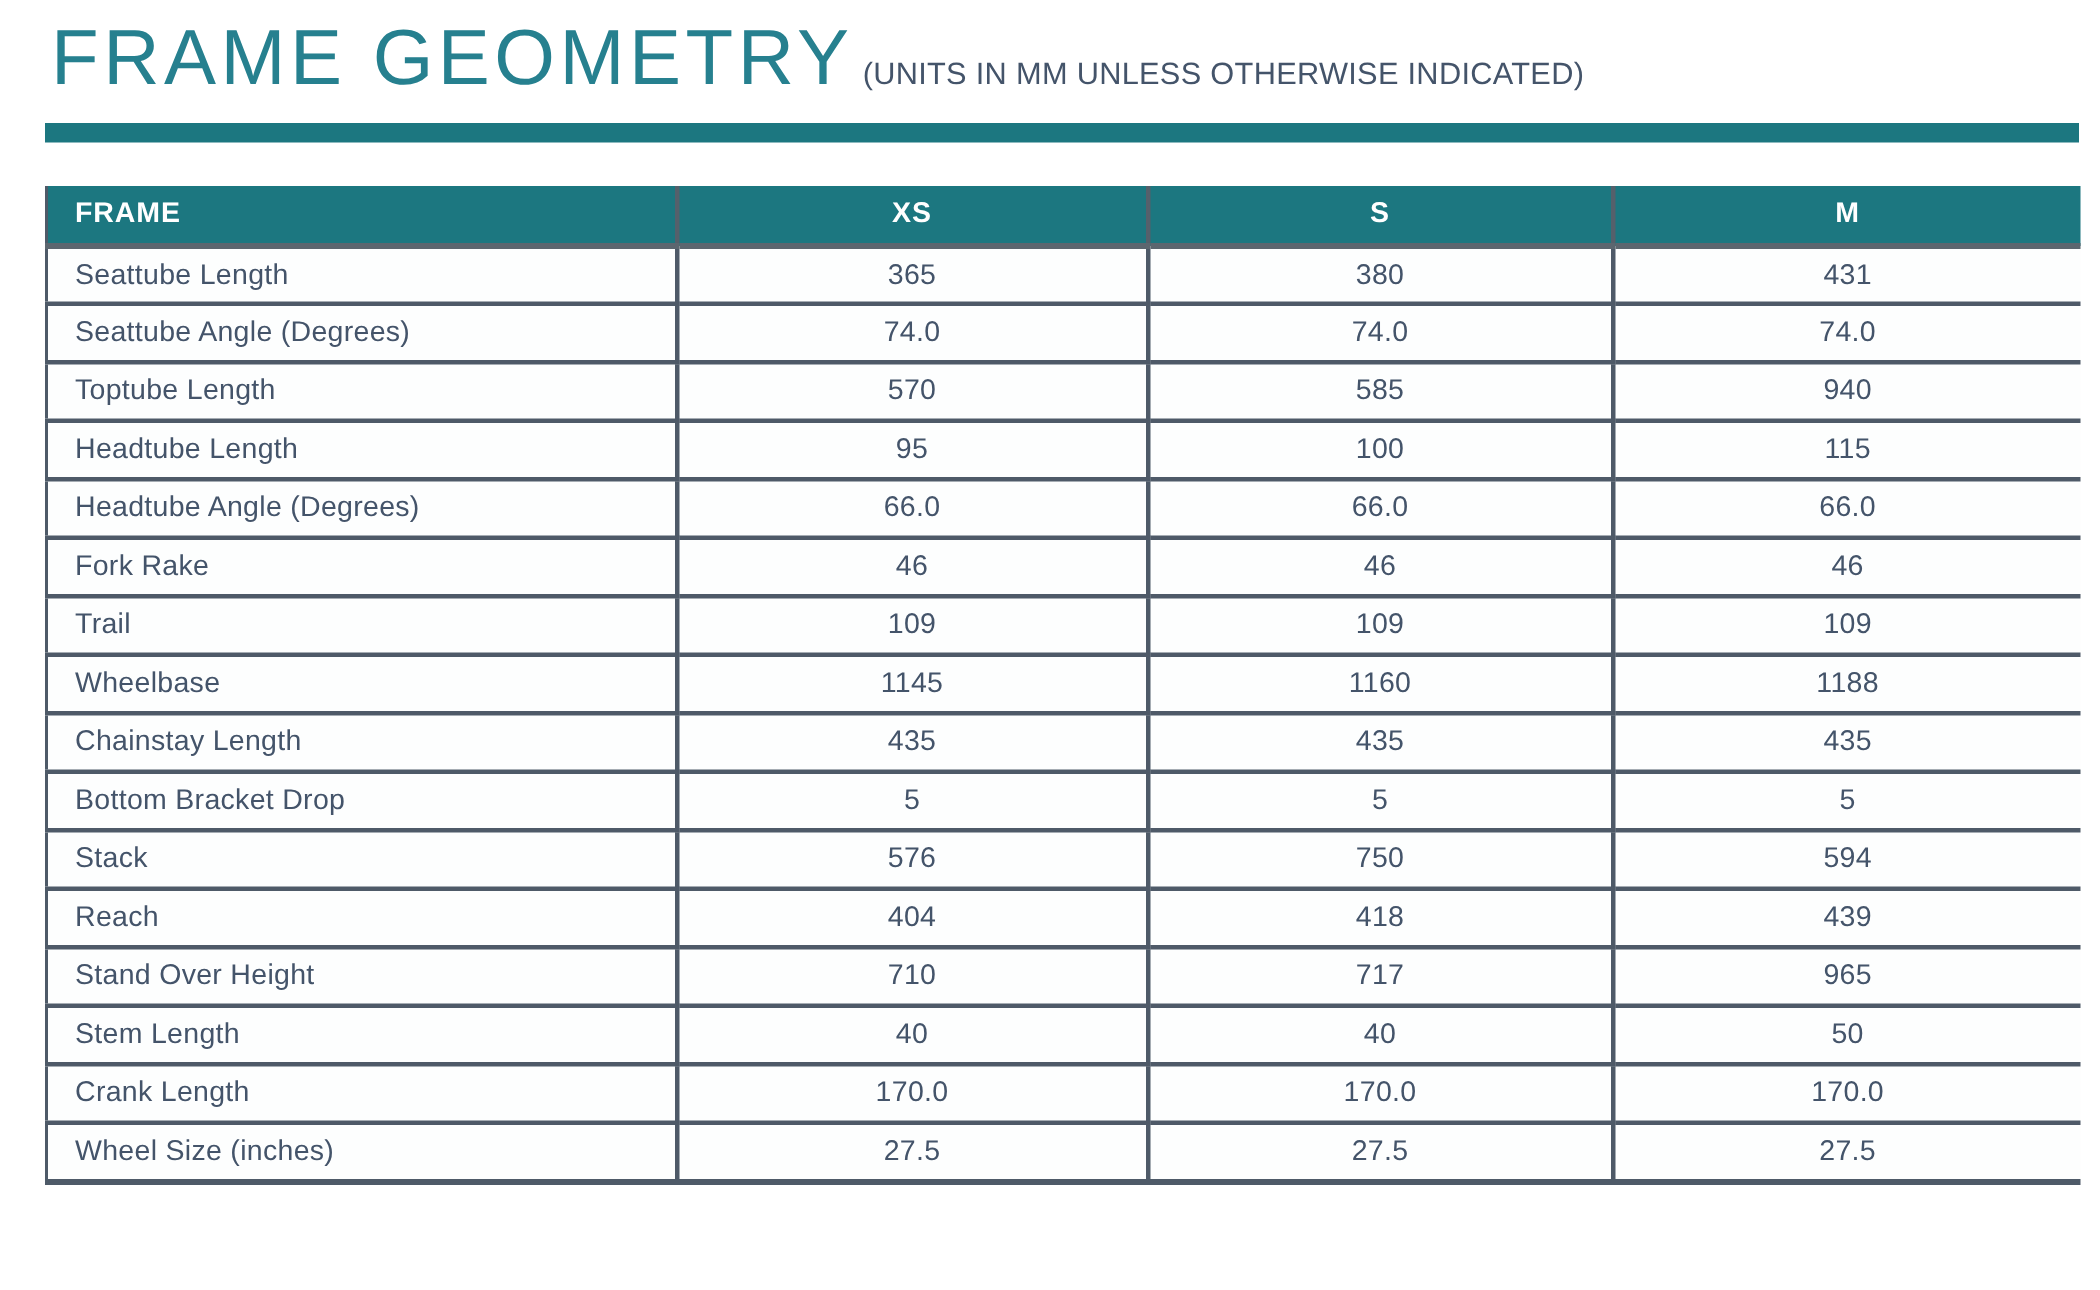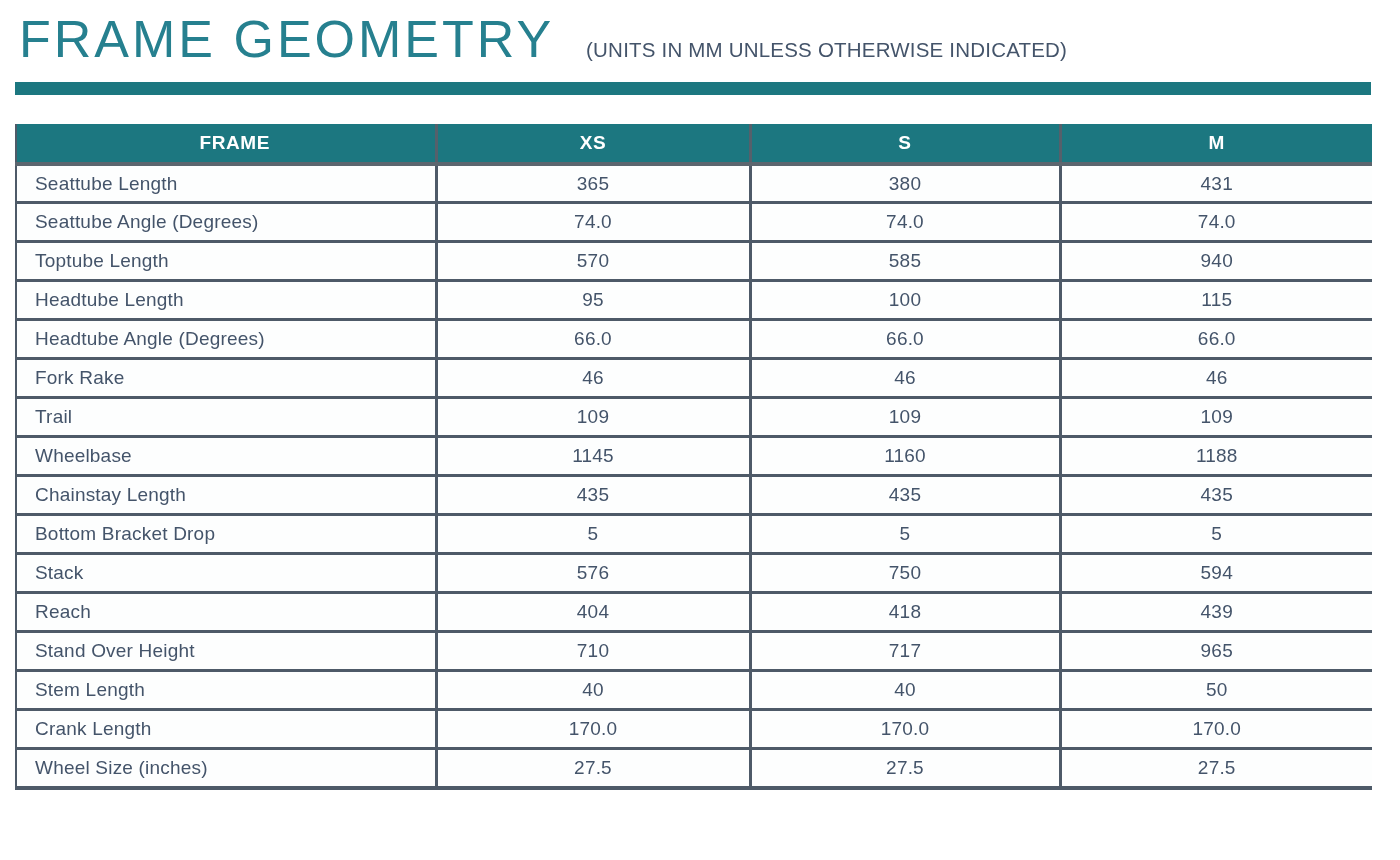--- a/index.html
+++ b/index.html
@@ -4,40 +4,40 @@
 <style>
   * { box-sizing: border-box; margin: 0; padding: 0; }
   html, body {
     width: 1400px; height: 860px;
     background: #ffffff;
     font-family: "Liberation Sans", sans-serif;
     overflow: hidden;
   }
   .page {
     width: 1400px; height: 652px;
-    padding: 8px 30px 0 15px;
+    padding: 8px 30px 0 30px;
   }
   .title-row {
     display: flex;
     align-items: baseline;
     padding-left: 4px;
     margin-top: 2px;
   }
   .page-title {
     font-size: 52px;
     font-weight: 300;
     letter-spacing: 3px;
     color: #26808F;
     line-height: 1.15;
   }
   .page-subtitle {
     font-size: 20.5px;
     font-weight: 400;
     color: #44546A;
-    margin-left: 32px;
+    margin-left: 6px;
     letter-spacing: 0.2px;
   }
   .divider-bar {
     width: 1356px;
     height: 13px;
     background: #1C7780;
     margin-top: 12px;
   }
   table.geometry {
     width: 1356px;
@@ -56,21 +56,21 @@
     color: #ffffff;
     font-size: 19px;
     font-weight: 700;
     letter-spacing: 0.6px;
     height: 40px;
     border-bottom: 4px solid #5C666F;
     text-align: center;
     vertical-align: middle;
   }
   thead th.label-cell {
-    text-align: center;
+    text-align: left;
     padding-left: 18px;
   }
   thead th:not(:last-child) { border-right: 3px solid #55606B; }
   tbody td {
     background: #fdfefe;
     color: #44546A;
     font-size: 19px;
     height: 39px;
     border-bottom: 3px solid #4E5A68;
     text-align: center;

